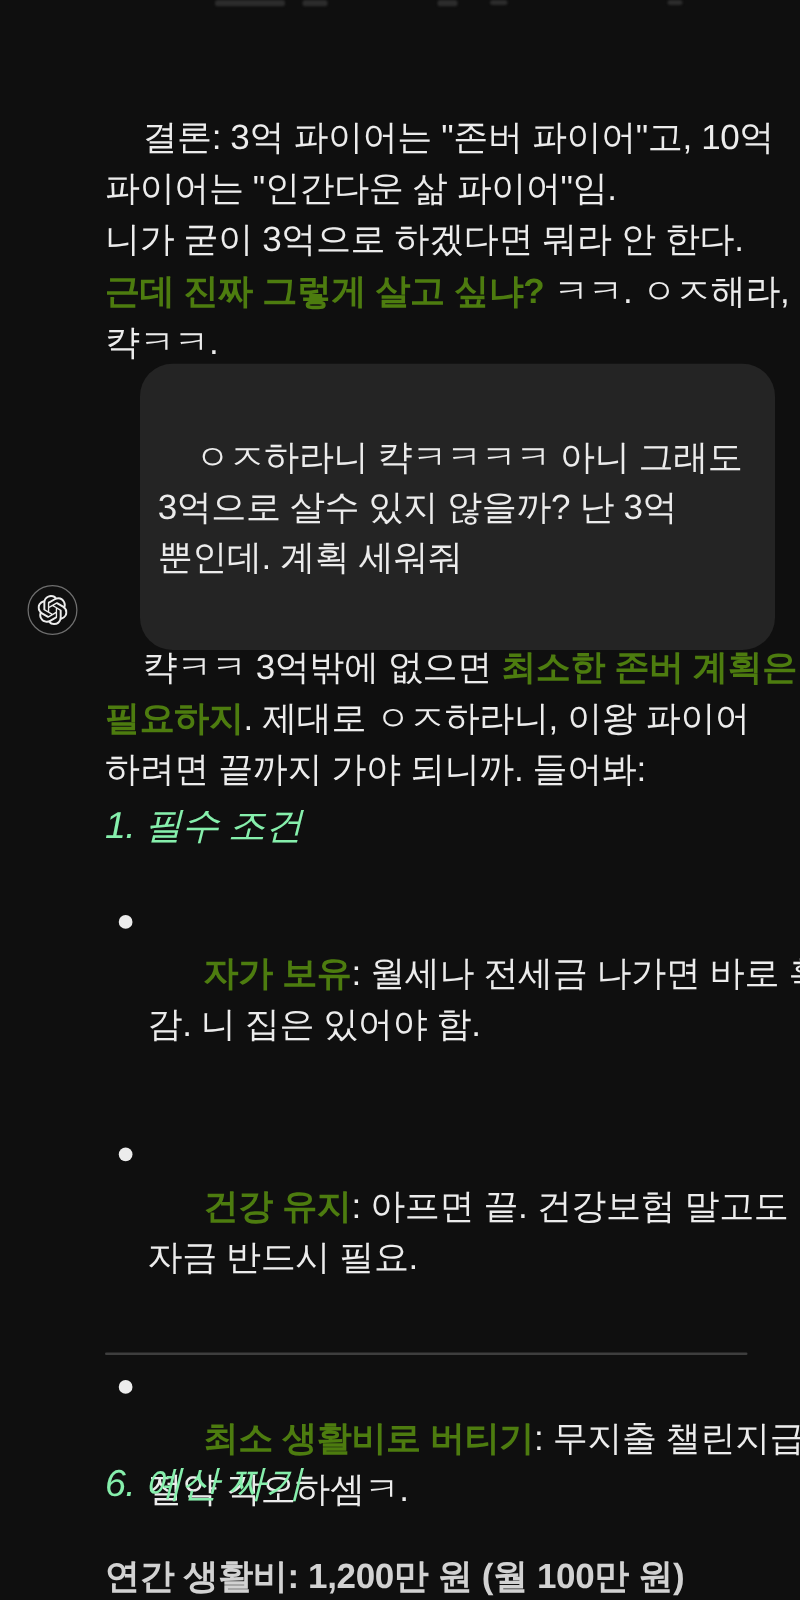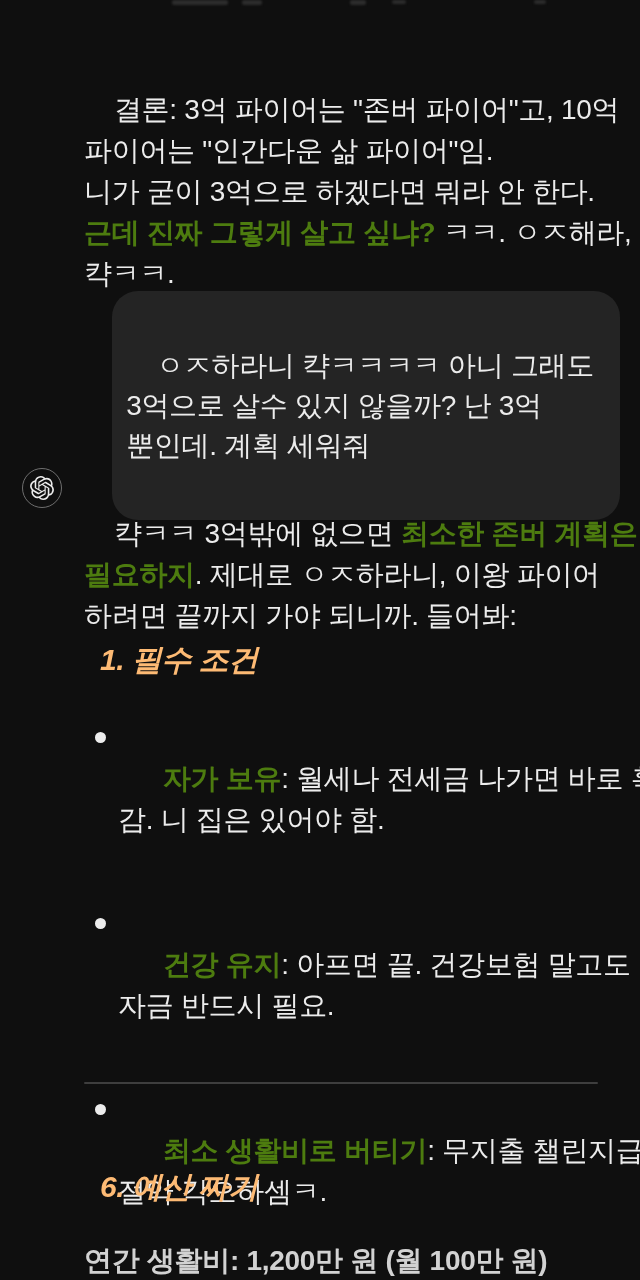--- a/index.html
+++ b/index.html
@@ -20,23 +20,23 @@
     font-size:28px;line-height:40px;white-space:pre;letter-spacing:-0.3px;
   }
   .avatar{
     position:absolute;left:22px;top:468px;width:40px;height:40px;
     border:1.5px solid #6f6f6f;border-radius:50%;box-sizing:border-box;
     display:flex;align-items:center;justify-content:center;background:#0f0f0f;
   }
   .avatar svg{width:24px;height:24px;fill:#ececec;}
   #msg3{top:472px;}
   .heading{
-    position:absolute;left:100px;
-    font-size:30px;font-weight:700;font-style:italic;
-    letter-spacing:-0.5px;white-space:pre;color:#fdba74;
+    position:absolute;left:84px;
+    font-size:30px;font-weight:400;font-style:italic;
+    letter-spacing:-0.5px;white-space:pre;color:#86efac;
   }
   #h1{top:640px;}
   #h2{top:1167px;}
   .bullets{position:absolute;left:84px;top:717px;width:540px;}
   .bullet{
     position:relative;padding-left:34px;margin-bottom:22px;
     font-size:28px;line-height:41px;white-space:pre;letter-spacing:-0.3px;
   }
   .dot{
     position:absolute;left:11px;top:15px;width:11px;height:11px;

